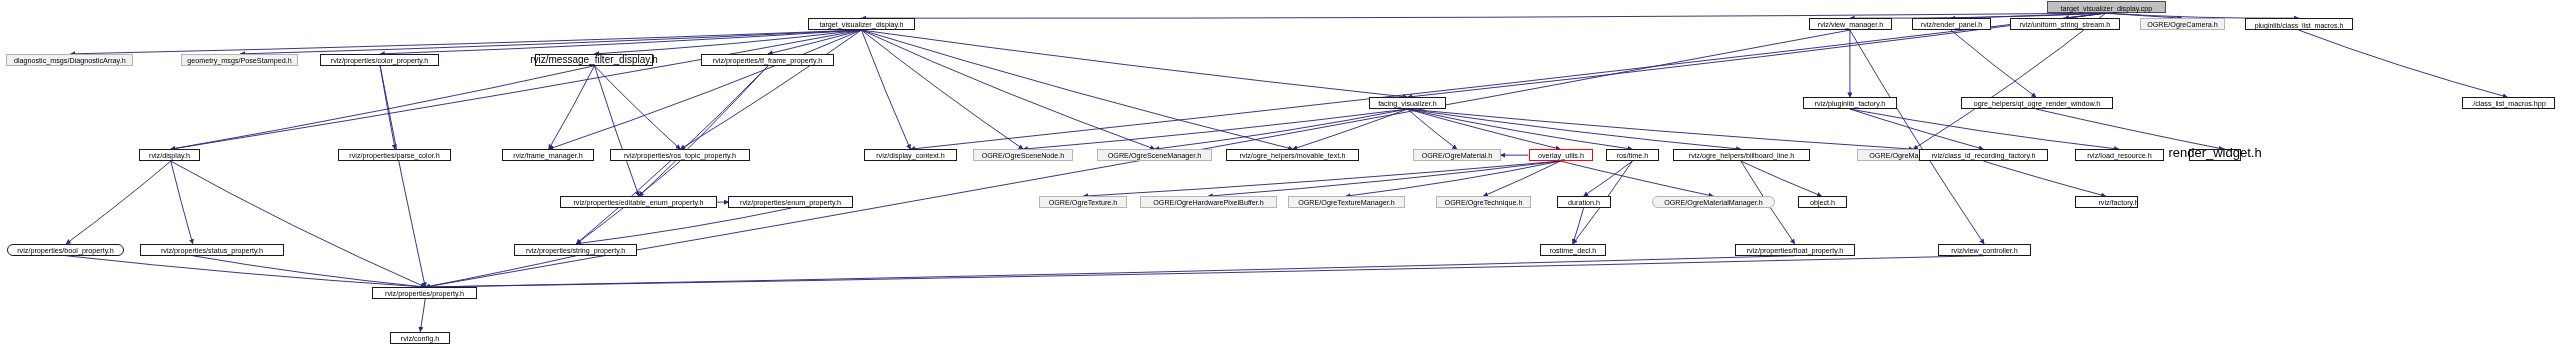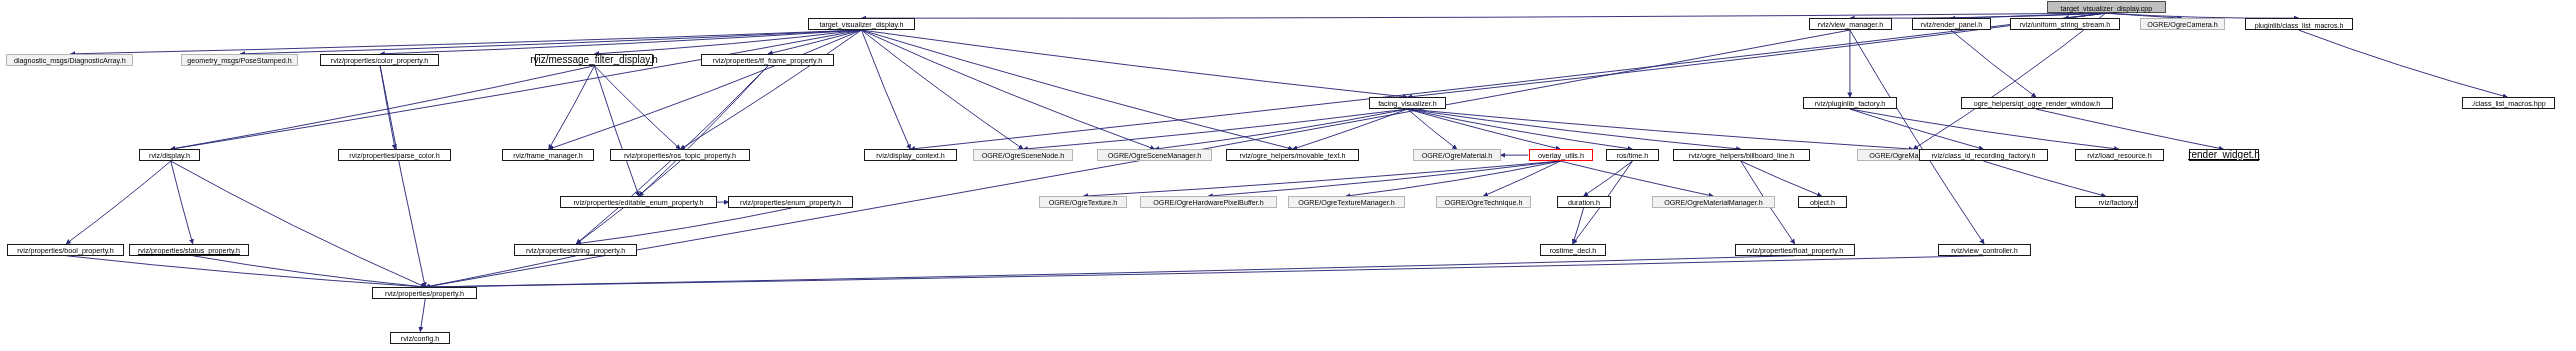--- a/index.html
+++ b/index.html
@@ -186,21 +186,21 @@
     </div>
     <div class="node ext" style="left: 1857px; top: 149px; width: 114px; height: 12px; font-size: 7.2px;">
       <span class="lbl">OGRE/OgreManualObject.h</span>
     </div>
     <div class="node int" style="left: 1919px; top: 149px; width: 129px; height: 12px; font-size: 7.2px;">
       <span class="lbl">rviz/class_id_recording_factory.h</span>
     </div>
     <div class="node int" style="left: 2075px; top: 149px; width: 89px; height: 12px; font-size: 7.2px;">
       <span class="lbl">rviz/load_resource.h</span>
     </div>
-    <div class="node int" style="left: 2189px; top: 149px; width: 70px; height: 12px; font-size: 10px; text-decoration: underline;">
+    <div class="node int" style="left: 2189px; top: 149px; width: 52px; height: 12px; font-size: 13px;">
       <span class="lbl">render_widget.h</span>
     </div>
     <div class="node int" style="left: 560px; top: 196px; width: 157px; height: 12px; font-size: 7.2px;">
       <span class="lbl">rviz/properties/editable_enum_property.h</span>
     </div>
     <div class="node int" style="left: 728px; top: 196px; width: 125px; height: 12px; font-size: 7.2px;">
       <span class="lbl">rviz/properties/enum_property.h</span>
     </div>
     <div class="node ext" style="left: 1039px; top: 196px; width: 88px; height: 12px; font-size: 7.2px;">
       <span class="lbl">OGRE/OgreTexture.h</span>
@@ -210,33 +210,33 @@
     </div>
     <div class="node ext" style="left: 1288px; top: 196px; width: 117px; height: 12px; font-size: 7.2px;">
       <span class="lbl">OGRE/OgreTextureManager.h</span>
     </div>
     <div class="node ext" style="left: 1436px; top: 196px; width: 95px; height: 12px; font-size: 7.2px;">
       <span class="lbl">OGRE/OgreTechnique.h</span>
     </div>
     <div class="node int" style="left: 1557px; top: 196px; width: 54px; height: 12px; font-size: 7.2px;">
       <span class="lbl">duration.h</span>
     </div>
-    <div class="node ext" style="left: 1652px; top: 196px; width: 123px; height: 12px; font-size: 7.2px;">
+    <div class="node ext" style="left: 1652px; top: 196px; width: 123px; height: 12px; font-size: 7.2px; border-radius: 6px;">
       <span class="lbl">OGRE/OgreMaterialManager.h</span>
     </div>
     <div class="node int" style="left: 1798px; top: 196px; width: 49px; height: 12px; font-size: 7.2px;">
       <span class="lbl">object.h</span>
     </div>
     <div class="node int" style="left: 2075px; top: 196px; width: 63px; height: 12px; font-size: 7.2px; padding-left: 24px;">
       <span class="lbl">rviz/factory.h</span>
     </div>
-    <div class="node int" style="left: 7px; top: 244px; width: 117px; height: 12px; font-size: 7.2px;">
+    <div class="node int" style="left: 7px; top: 244px; width: 117px; height: 12px; font-size: 7.2px; border-radius: 6px;">
       <span class="lbl">rviz/properties/bool_property.h</span>
     </div>
-    <div class="node int" style="left: 129px; top: 244px; width: 120px; height: 12px; font-size: 7.2px; text-decoration: underline;">
+    <div class="node int" style="left: 140px; top: 244px; width: 144px; height: 12px; font-size: 7.2px;">
       <span class="lbl">rviz/properties/status_property.h</span>
     </div>
     <div class="node int" style="left: 514px; top: 244px; width: 123px; height: 12px; font-size: 7.1px;">
       <span class="lbl">rviz/properties/string_property.h</span>
     </div>
     <div class="node int" style="left: 1540px; top: 244px; width: 66px; height: 12px; font-size: 7.2px;">
       <span class="lbl">rostime_decl.h</span>
     </div>
     <div class="node int" style="left: 1735px; top: 244px; width: 120px; height: 12px; font-size: 7.2px;">
       <span class="lbl">rviz/properties/float_property.h</span>

